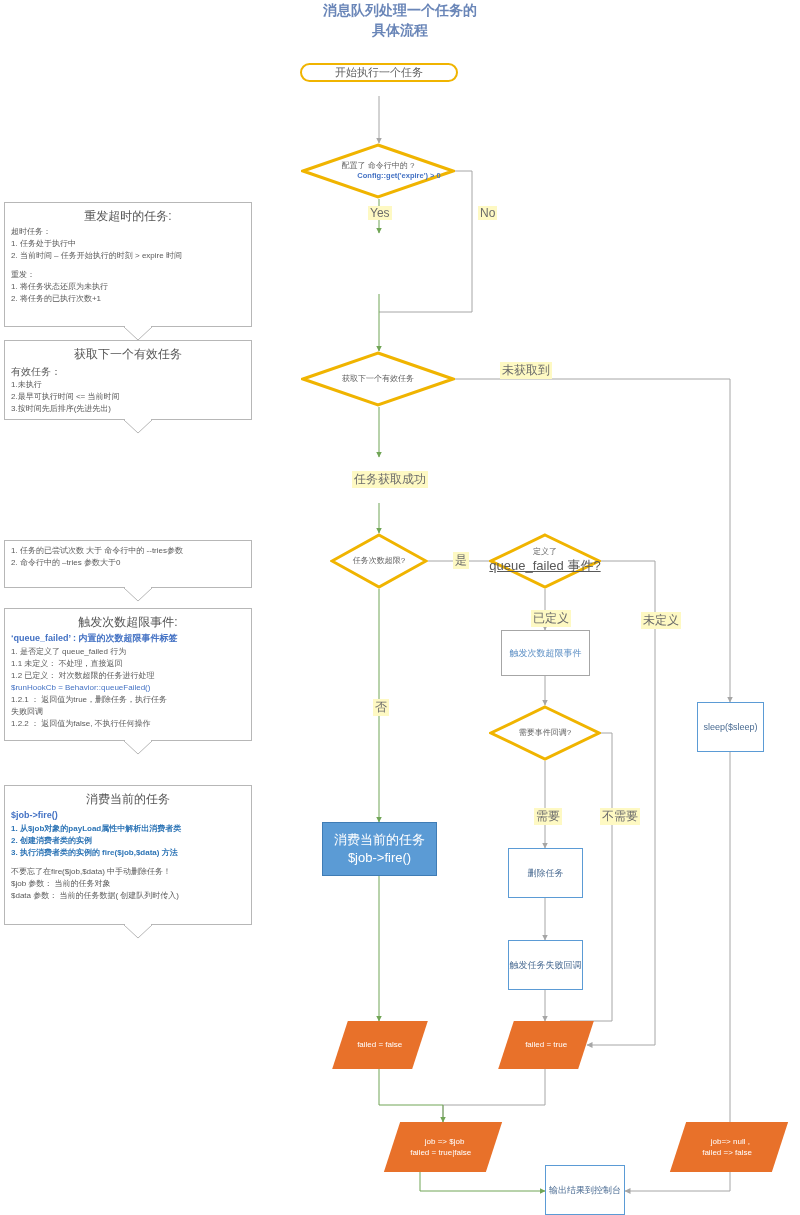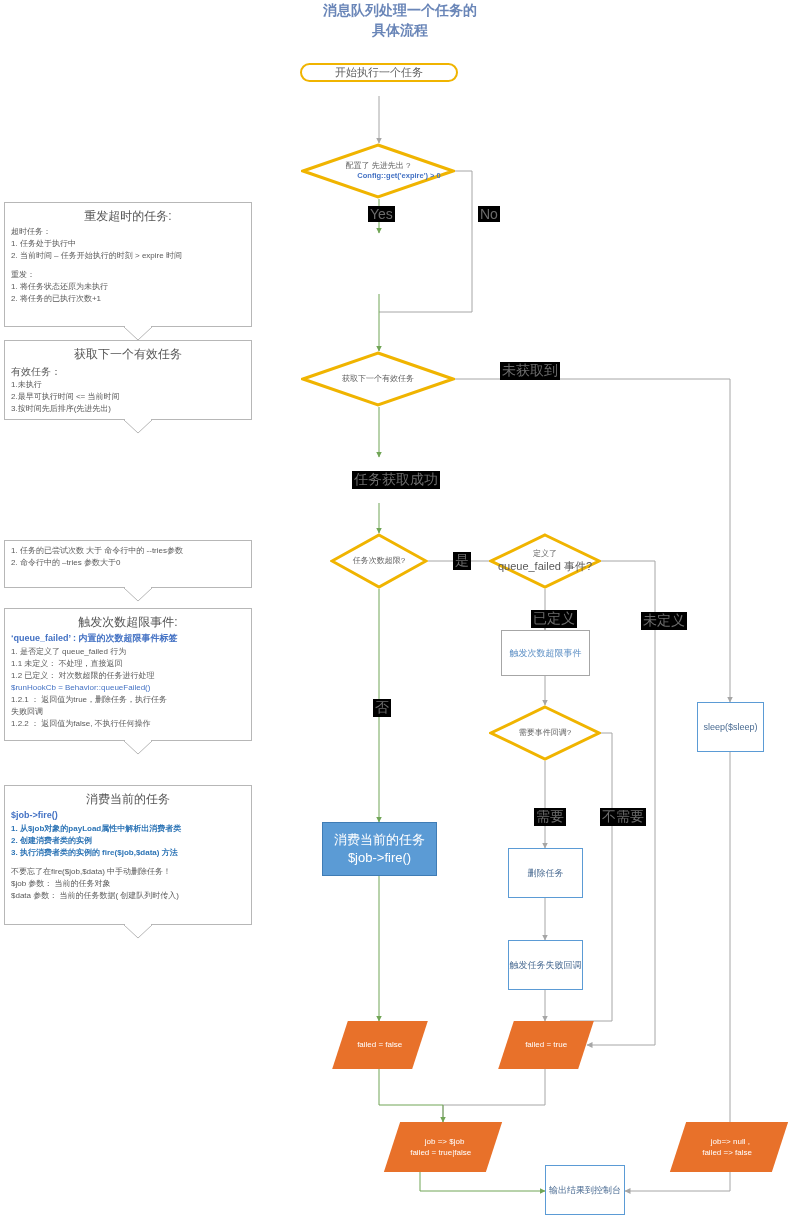--- a/index.html
+++ b/index.html
@@ -25,25 +25,25 @@
         transform:skewX(-18deg);}
   .para span{display:block;transform:skewX(18deg);line-height:1.4;}
 
   .diamond{position:absolute;}
   .diamond .dshape{position:absolute;left:0;top:0;width:100%;height:100%;}
   .diamond .dlabel{position:absolute;left:0;top:0;width:100%;height:100%;
                    display:flex;align-items:center;justify-content:center;
                    flex-direction:column;text-align:center;font-size:8px;
                    color:#5f5f5f;line-height:1.3;}
   .dlabel .sub{color:#4472c4;font-weight:bold;font-size:7.5px;margin-left:42px;}
-  .dlabel .sub2{color:#595959;font-size:11px;font-weight:normal;}
-
-  
-  .elabel{position:absolute;font-size:14px;color:#6b6b6b;white-space:nowrap;
-          background:#000000;padding:0 2px;}
+  .dlabel .sub2{color:#595959;font-size:13px;font-weight:normal;text-decoration:underline;}
+
+  
+  .elabel{position:absolute;font-size:12px;color:#6b6b6b;white-space:nowrap;
+          background:#fef9c3;padding:0 2px;}
 
   
   .note{position:absolute;box-sizing:border-box;border:1px solid #b7b7b7;
         background:#ffffff;padding:4px 6px 20px 6px;font-size:8px;color:#5a5a5a;
         line-height:1.5;}
   .note .nt{display:block;text-align:center;font-size:12px;color:#555;
             margin-bottom:1px;}
   .note .blue{color:#4472c4;font-weight:bold;font-size:9px;}
   .note .blueln{color:#4472c4;}
   .note .bluelist{color:#2e75b6;font-weight:bold;}
@@ -120,21 +120,21 @@
 
   <div class="node start" style="left:300px;top:63px;width:158px;height:19px;">
     <span>开始执行一个任务</span>
   </div>
 
   <div class="diamond" style="left:301px;top:143px;width:154px;height:56px;">
     <svg class="dshape" viewBox="0 0 154 56" preserveAspectRatio="none">
       <polygon points="77,2 152,28 77,54 2,28" fill="#ffffff" stroke="#f0b400" stroke-width="3"></polygon>
     </svg>
     <div class="dlabel">
-      <span>配置了 先进先出 ?</span>
+      <span>配置了 命令行中的 ?</span>
       <span class="sub">Config::get('expire') &gt; 0</span>
     </div>
   </div>
 
 
   <div class="diamond" style="left:301px;top:351px;width:154px;height:56px;">
     <svg class="dshape" viewBox="0 0 154 56" preserveAspectRatio="none">
       <polygon points="77,2 152,28 77,54 2,28" fill="#ffffff" stroke="#f0b400" stroke-width="3"></polygon>
     </svg>
     <div class="dlabel">

